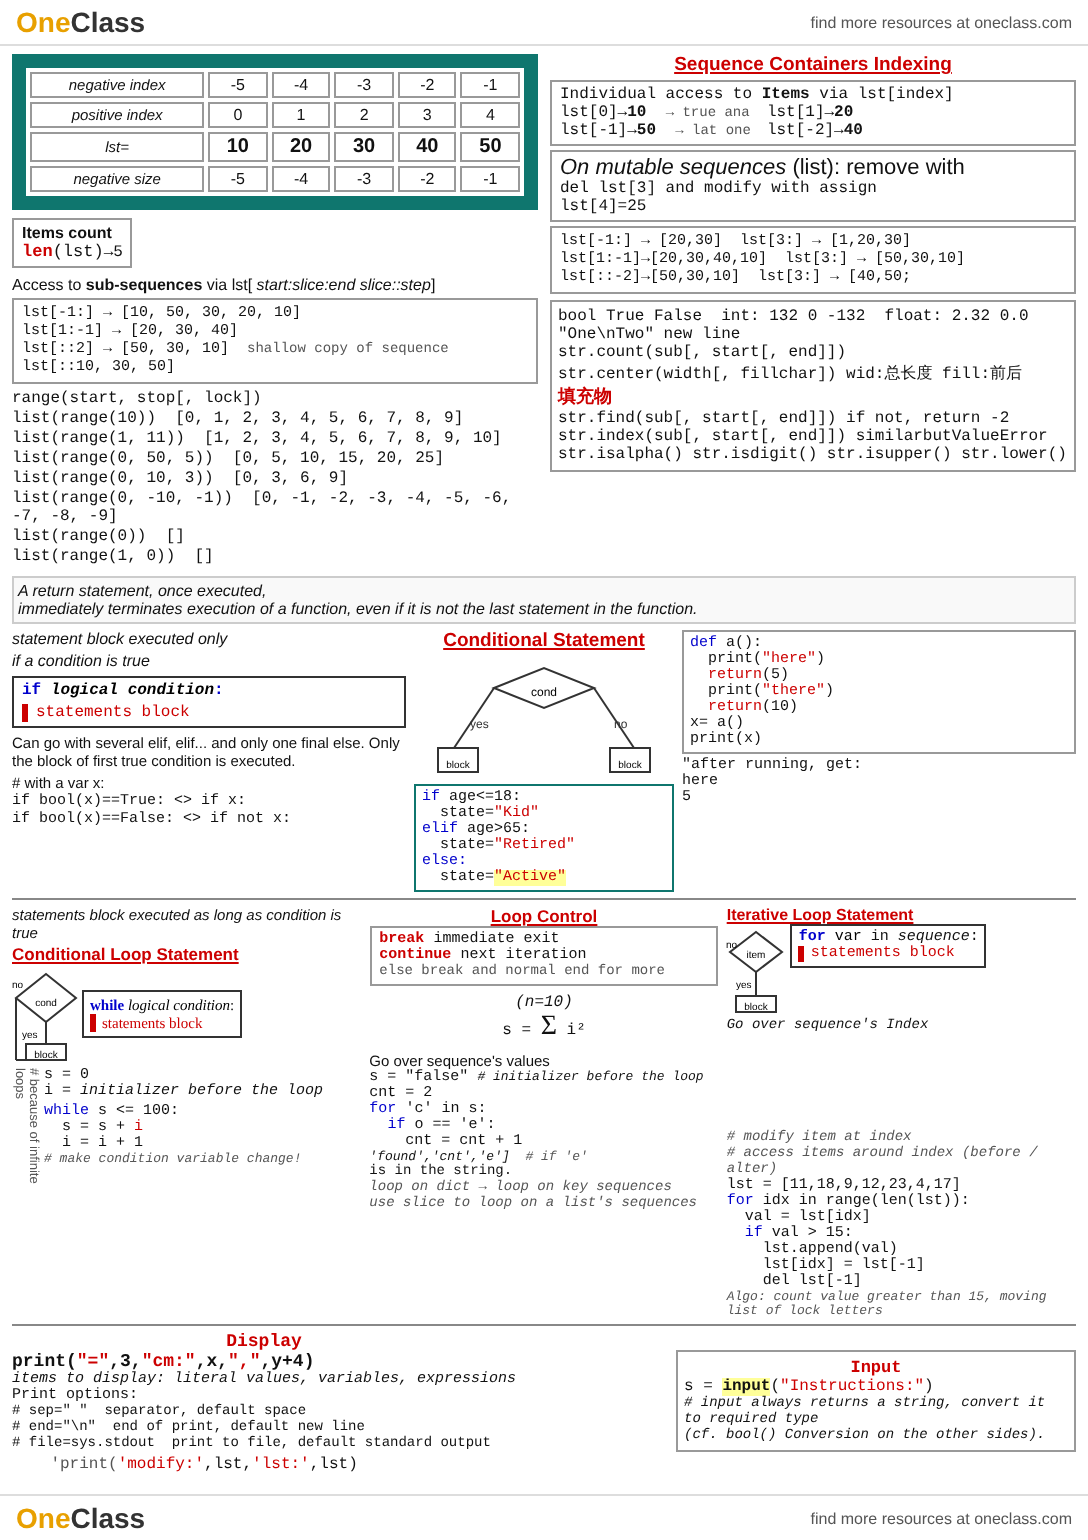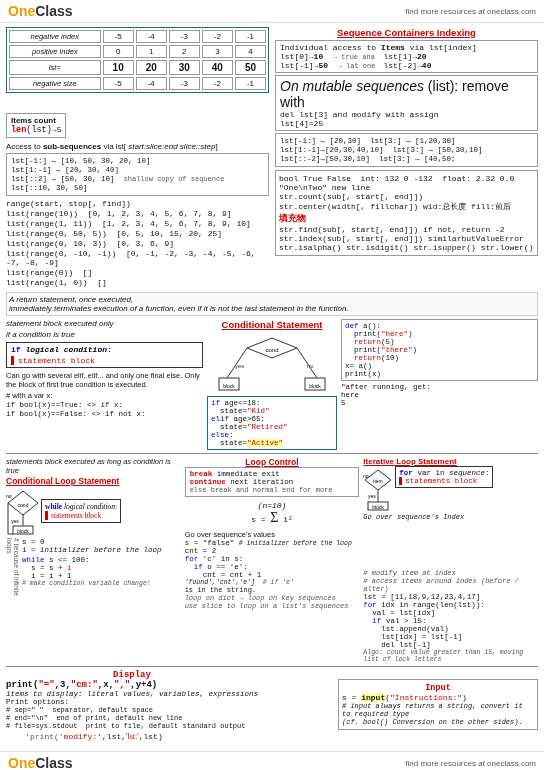--- a/index.html
+++ b/index.html
@@ -56,24 +56,24 @@
     .section-title {
       font-weight: bold;
       font-size: 9.5px;
       text-align: center;
       color: #c00;
       margin-bottom: 2px;
       text-decoration: underline;
     }
 
     .index-table {
-      border: 1px solid #0f766e;
+      border: 7px solid #0f766e;
       font-size: 8px;
       width: 100%;
-      margin-bottom: 20px;
+      margin-bottom: 4px;
     }
     .index-table td {
       border: 1px solid #999;
       padding: 1px 3px;
       text-align: center;
     }
     .idx-label {
       font-style: italic;
       font-size: 7.5px;
       white-space: nowrap;
@@ -297,21 +297,21 @@
         Access to <span class="bold">sub-sequences</span> via lst[ <span class="italic" style="font-style:italic;">start:slice:end slice::step</span>]
       </div>
       <div class="sub-seq-box">
         <div class="code-block">lst[-1:] → [10, 50, 30, 20, 10]</div>
         <div class="code-block">lst[1:-1] → [20, 30, 40]</div>
         <div class="code-block">lst[::2] → [50, 30, 10] &nbsp;<span style="font-size:7px;color:#555;">shallow copy of sequence</span></div>
         <div class="code-block">lst[::10, 30, 50]</div>
       </div>
 
       <div class="range-section">
-        <div class="range-line">range(start, stop[, find])</div>
+        <div class="range-line">range(start, stop[, lock])</div>
         <div class="range-line">list(range(10)) &nbsp;[0, 1, 2, 3, 4, 5, 6, 7, 8, 9]</div>
         <div class="range-line">list(range(1, 11)) &nbsp;[1, 2, 3, 4, 5, 6, 7, 8, 9, 10]</div>
         <div class="range-line">list(range(0, 50, 5)) &nbsp;[0, 5, 10, 15, 20, 25]</div>
         <div class="range-line">list(range(0, 10, 3)) &nbsp;[0, 3, 6, 9]</div>
         <div class="range-line">list(range(0, -10, -1)) &nbsp;[0, -1, -2, -3, -4, -5, -6, -7, -8, -9]</div>
         <div class="range-line">list(range(0)) &nbsp;[]</div>
         <div class="range-line">list(range(1, 0)) &nbsp;[]</div>
       </div>
     </div>
 
@@ -326,21 +326,21 @@
             <div>lst[-1]→<span class="bold">50</span> &nbsp;<span style="color:#555;font-size:7px;">→ lat one</span></div>
           </div>
           <div>
             <div>lst[1]→<span class="bold">20</span></div>
             <div>lst[-2]→<span class="bold">40</span></div>
           </div>
         </div>
       </div>
 
       <div class="on-mut-box">
-        <div style="font-size:14px;"><span class="italic" style="font-style:italic;">On mutable sequences</span> (list): remove with</div>
+        <div style="font-size:11px;"><span class="italic" style="font-style:italic;">On mutable sequences</span> (list): remove with</div>
         <div class="code" style="font-size:8px;">del lst[3] and modify with assign</div>
         <div class="code" style="font-size:8px;">lst[4]=25</div>
       </div>
 
       <div class="on-mut-sub">
         <div class="code-block">lst[-1:] → [20,30]&nbsp;&nbsp;lst[3:] → [1,20,30]</div>
         <div class="code-block">lst[1:-1]→[20,30,40,10]&nbsp;&nbsp;lst[3:] → [50,30,10]</div>
         <div class="code-block">lst[::-2]→[50,30,10]&nbsp;&nbsp;lst[3:] → [40,50;</div>
       </div>
 
@@ -539,21 +539,21 @@
 
       <div style="border:1px solid #999;padding:3px;max-width:200px;">
         <div style="font-size:8.5px;font-weight:bold;color:#c00;text-align:center;">Input</div>
         <div style="font-family:'Courier New',monospace;font-size:8px;">s = <span style="font-weight:bold;background:#ffff99;">input</span>(<span style="color:#c00;">"Instructions:"</span>)</div>
         <div style="font-size:7px;font-style:italic;"># input always returns a string, convert it to required type</div>
         <div style="font-size:7px;font-style:italic;">(cf. bool() Conversion on the other sides).</div>
       </div>
     </div>
 
     <div style="font-family:'Courier New',monospace;font-size:8px;margin-top:2px;">
-      &nbsp;&nbsp;&nbsp;&nbsp;<span style="color:#555;">'print(</span><span style="color:#c00;">'modify:'</span>,lst,<span style="color:#c00;font-family:Liberation Serif, serif;">'lst:'</span>,lst)
+      &nbsp;&nbsp;&nbsp;&nbsp;<span style="color:#555;">'print(</span><span style="color:#c00;">'modify:'</span>,lst,<span style="color:#c00;">'lst:'</span>,lst)
     </div>
   </div>
 
 </div>
 
 <div class="footer-bar">
   <div class="logo">
     <span style="color:#e8a000;">One</span><span style="color:#333;">Class</span>
   </div>
   <div class="header-link">find more resources at oneclass.com</div>

